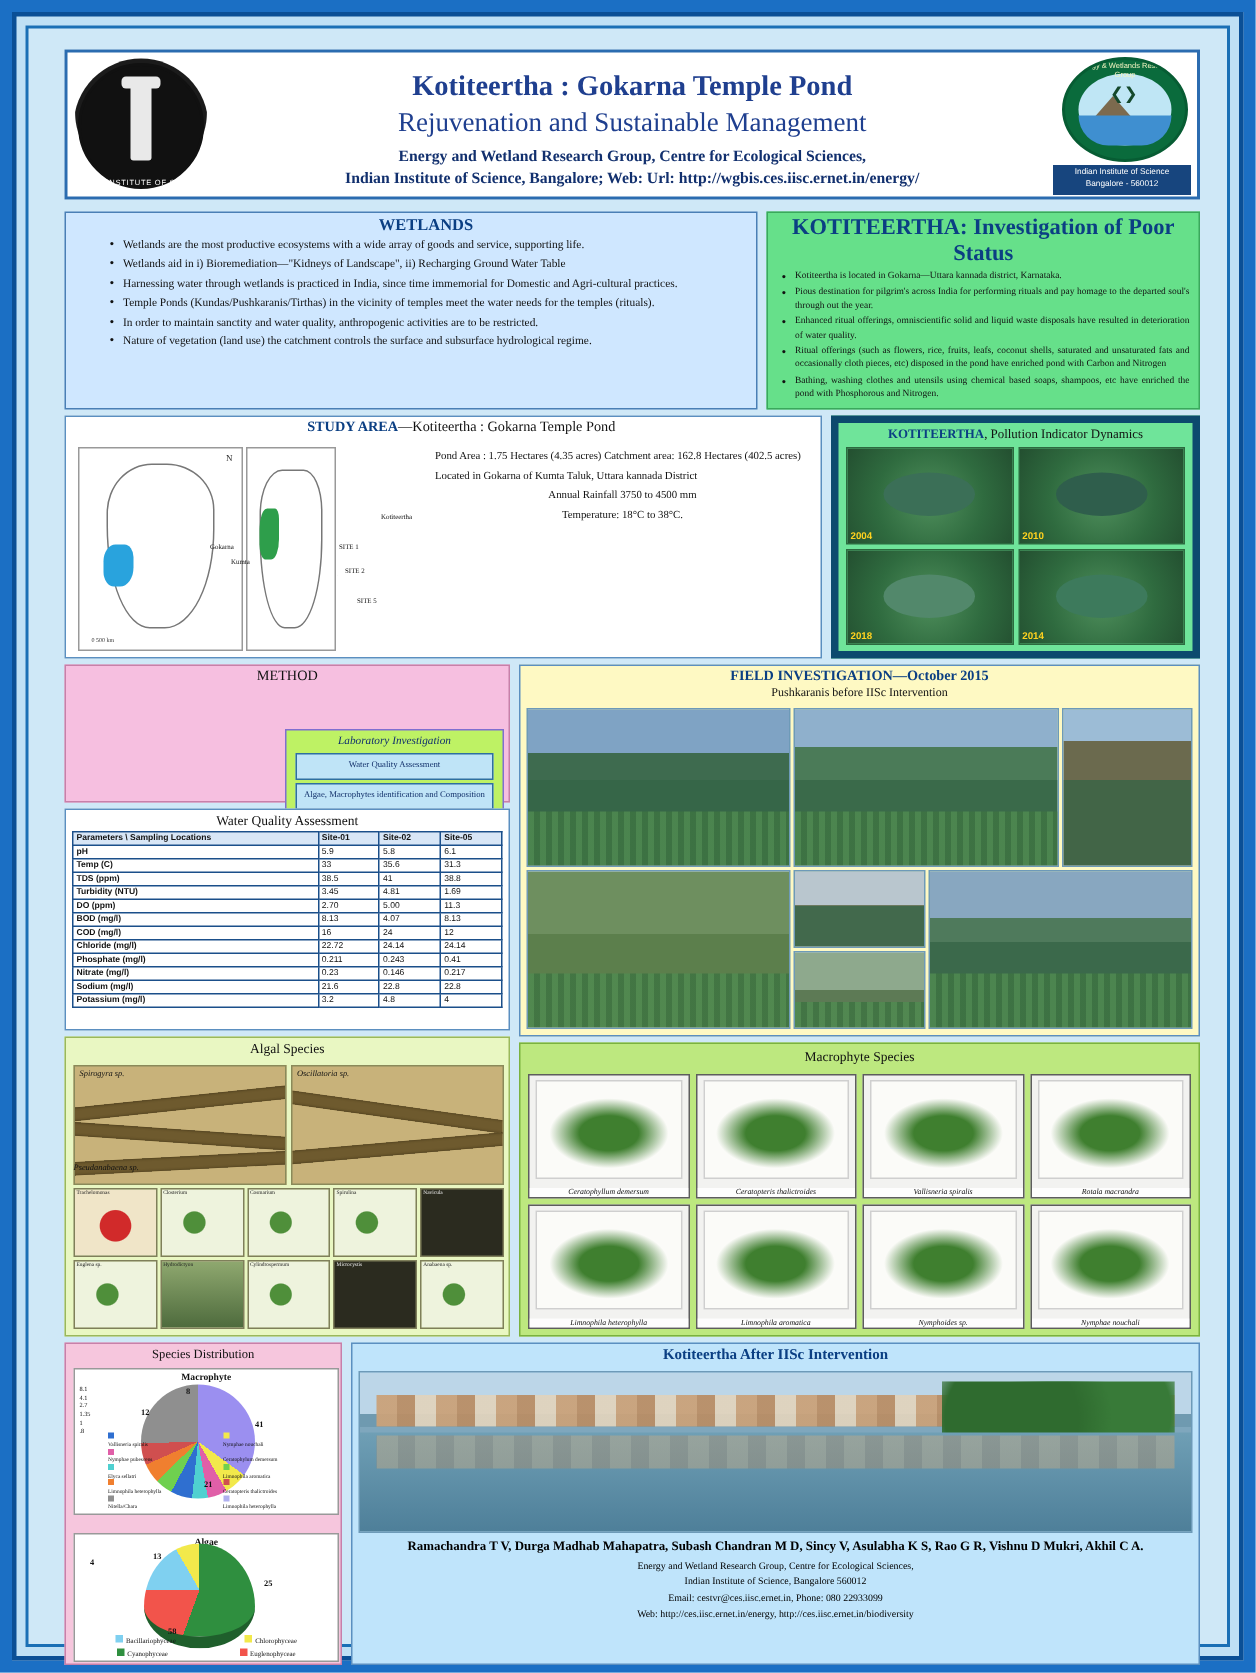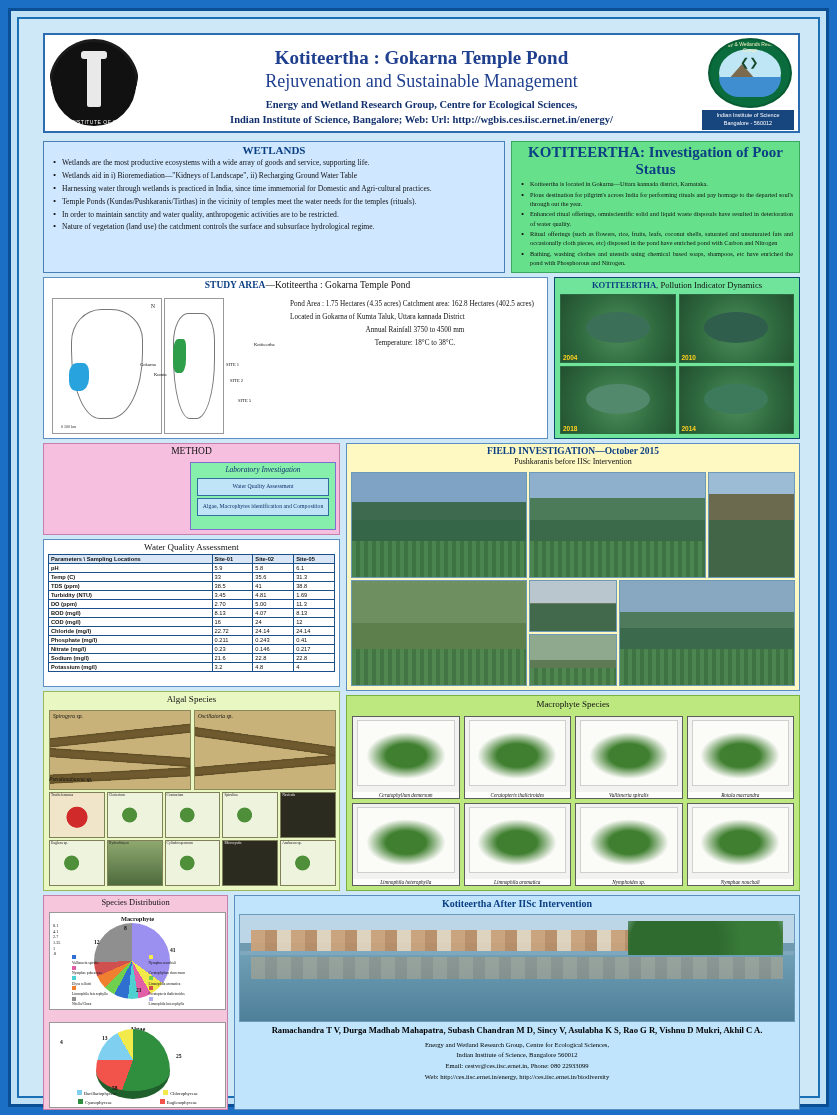--- a/index.html
+++ b/index.html
@@ -77,21 +77,21 @@
     font-size:18px;color:#1f3f8f;
   }
   .affil{
     position:absolute;left:100px;right:100px;top:62px;text-align:center;
     font-size:10.5px;color:#12306e;font-weight:bold;line-height:1.45;
   }
   
   .panel{position:absolute;box-sizing:border-box;}
   .p-wetlands{
     left:24px;top:122px;width:462px;height:132px;
-    background:#cfe7ff;border:1px solid #4a7fb5;
+    background:#cfe7ff;border:1px solid #4a7fb5;padding-left:20px;
   }
   .p-wetlands .hd{
     text-align:center;color:#0b3f83;font-weight:bold;font-size:11px;padding:2px 0 1px;
   }
   .bullets{margin:0;padding:0 6px 0 18px;list-style:none;}
   .bullets li{
     font-size:7.6px;color:#111;line-height:1.5;margin-bottom:1.5px;position:relative;text-align:justify;
   }
   .bullets li:before{
     content:"•";position:absolute;left:-9px;top:-1px;color:#111;font-size:9px;
@@ -144,21 +144,21 @@
   }
   .poly{
     position:absolute;left:0;top:0;width:62px;height:66px;
     background:#fff;border:1px solid #444;
     clip-path:polygon(8% 18%,52% 2%,96% 28%,86% 86%,30% 96%,2% 64%);
   }
   .lbl{position:absolute;font-size:4.6px;color:#111;}
   
   .p-poll{
     left:535px;top:258px;width:246px;height:162px;
-    background:#6fe49a;border:1px solid #0c4a6e;
+    background:#6fe49a;border:5px solid #0c4a6e;
   }
   .p-poll .hd{text-align:center;font-size:8.6px;padding:2px 0 1px;color:#111;}
   .p-poll .hd b{color:#0b3f83;}
   .poll-grid{
     position:absolute;left:5px;top:16px;right:5px;bottom:4px;
     display:grid;grid-template-columns:1fr 1fr;grid-template-rows:1fr 1fr;gap:3px;
   }
   .aerial{
     position:relative;border:1px solid #2c6a3f;overflow:hidden;
     background:
@@ -177,21 +177,21 @@
     font-family:"Liberation Sans",sans-serif;
   }
   
   .p-method{
     left:24px;top:424px;width:297px;height:92px;
     background:#f6bfe0;border:1px solid #c780a9;
   }
   .p-method .hd{text-align:center;font-size:9.5px;color:#111;padding:2px 0 2px;}
   .mcol{position:absolute;top:18px;box-sizing:border-box;}
   .m-left{left:5px;width:134px;height:68px;background:#7fe07f;border:1px solid #4aa84a;}
-  .m-right{left:146px;width:146px;height:68px;background:#86efac;border:1px solid #7f6fd0;}
+  .m-right{left:146px;width:146px;height:68px;background:#bef264;border:1px solid #7f6fd0;margin-top:24px;}
   .mcol .t{text-align:center;font-size:7.5px;color:#12306e;font-style:italic;padding:2px 0;}
   .mbox{
     margin:2px 6px;background:#cdeccd;border:1px solid #2d7d2d;font-size:5.4px;
     text-align:center;color:#7a2b2b;padding:3px 2px;line-height:1.35;
   }
   .m-right .mbox{background:#bfe4f7;border:1px solid #2f6f9f;color:#13316b;font-size:5.8px;padding:4px 2px;}
   
   .p-field{
     left:327px;top:424px;width:454px;height:248px;
     background:#fef9c3;border:1px solid #5b8fc0;

